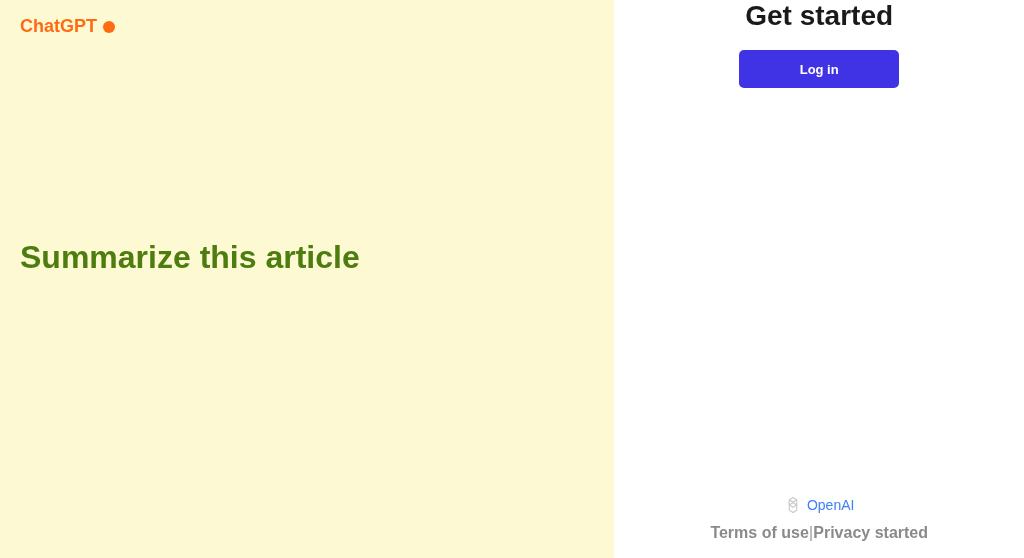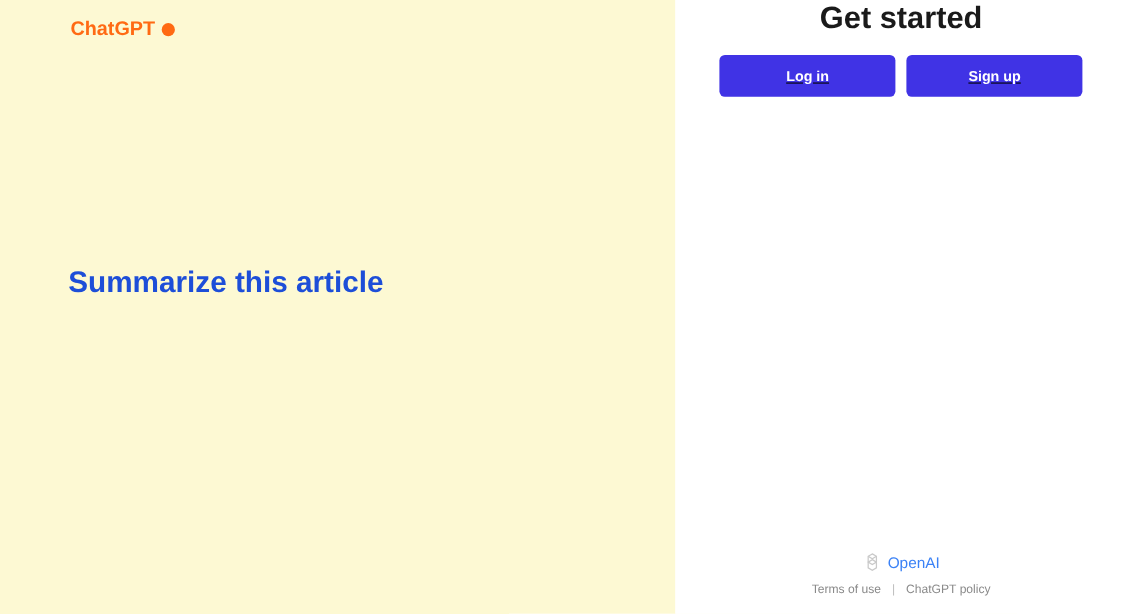--- a/index.html
+++ b/index.html
@@ -23,41 +23,39 @@
     }
     .brand {
       display: flex;
       align-items: center;
       gap: 6px;
     }
     .brand-text {
       color: #ff6a13;
       font-weight: 700;
       font-size: 18px;
-      margin-left: 44px;
     }
     .brand-dot {
       width: 12px;
       height: 12px;
       border-radius: 50%;
       background-color: #ff6a13;
       display: inline-block;
     }
     .prompt-container {
       position: absolute;
       top: 46%;
       transform: translateY(-50%);
       left: 20px;
     }
     .prompt-line1 {
-      color: #1d4ed8;
-      font-size: 27px;
+      color: #4d7c0f;
+      font-size: 32px;
       font-weight: 700;
       line-height: 1.2;
-      margin-left: 42px;
     }
     .prompt-line2 {
       color: #ff6a13;
       font-size: 32px;
       font-weight: 400;
       line-height: 1.3;
     }
     .right-panel {
       width: 40%;
       height: 100%;
@@ -71,21 +69,20 @@
     .get-started {
       font-size: 28px;
       font-weight: 700;
       color: #1a1a1a;
       margin-bottom: 18px;
       text-align: center;
     }
     .button-row {
       display: flex;
       gap: 10px;
-      text-decoration: underline;
     }
     .auth-button {
       width: 160px;
       height: 38px;
       background-color: #4033e5;
       color: #ffffff;
       border: none;
       border-radius: 5px;
       font-size: 13px;
       font-weight: 600;
@@ -111,23 +108,23 @@
       font-size: 14px;
       font-weight: 500;
     }
     .openai-icon {
       width: 18px;
       height: 18px;
     }
     .footer-links {
       display: flex;
       align-items: center;
-      gap: 10px;
-      font-size: 11px;
+      font-size: 16px;
       color: #8a8a8a;
+      font-weight: bold;
     }
     .footer-links a {
       color: #8a8a8a;
       text-decoration: none;
       cursor: pointer;
     }
     .footer-divider {
       color: #bdbdbd;
     }
   </style>
@@ -142,32 +139,31 @@
   <div class="prompt-container">
     <div class="prompt-line1">Summarize this article</div>
   </div>
 </div>
 
 <div class="right-panel">
   <div>
     <div class="get-started">Get started</div>
     <div class="button-row">
       <button class="auth-button">Log in</button>
-      <button class="auth-button">Sign up</button>
     </div>
   </div>
 
   <div class="footer">
     <div class="openai-logo">
       <svg class="openai-icon" viewBox="0 0 24 24" fill="none" stroke="#c9c9c9" stroke-width="1.5">
         <path d="M12 2 L17 5 L17 12 L12 15 L7 12 L7 5 Z"></path>
         <path d="M12 9 L17 12 L17 19 L12 22 L7 19 L7 12 Z"></path>
         <path d="M7 5 L12 8 L17 5"></path>
       </svg>
       <span>OpenAI</span>
     </div>
     <div class="footer-links">
       <a>Terms of use</a>
       <span class="footer-divider">|</span>
-      <a>ChatGPT policy</a>
+      <a>Privacy started</a>
     </div>
   </div>
 </div>
 
 </body></html>

